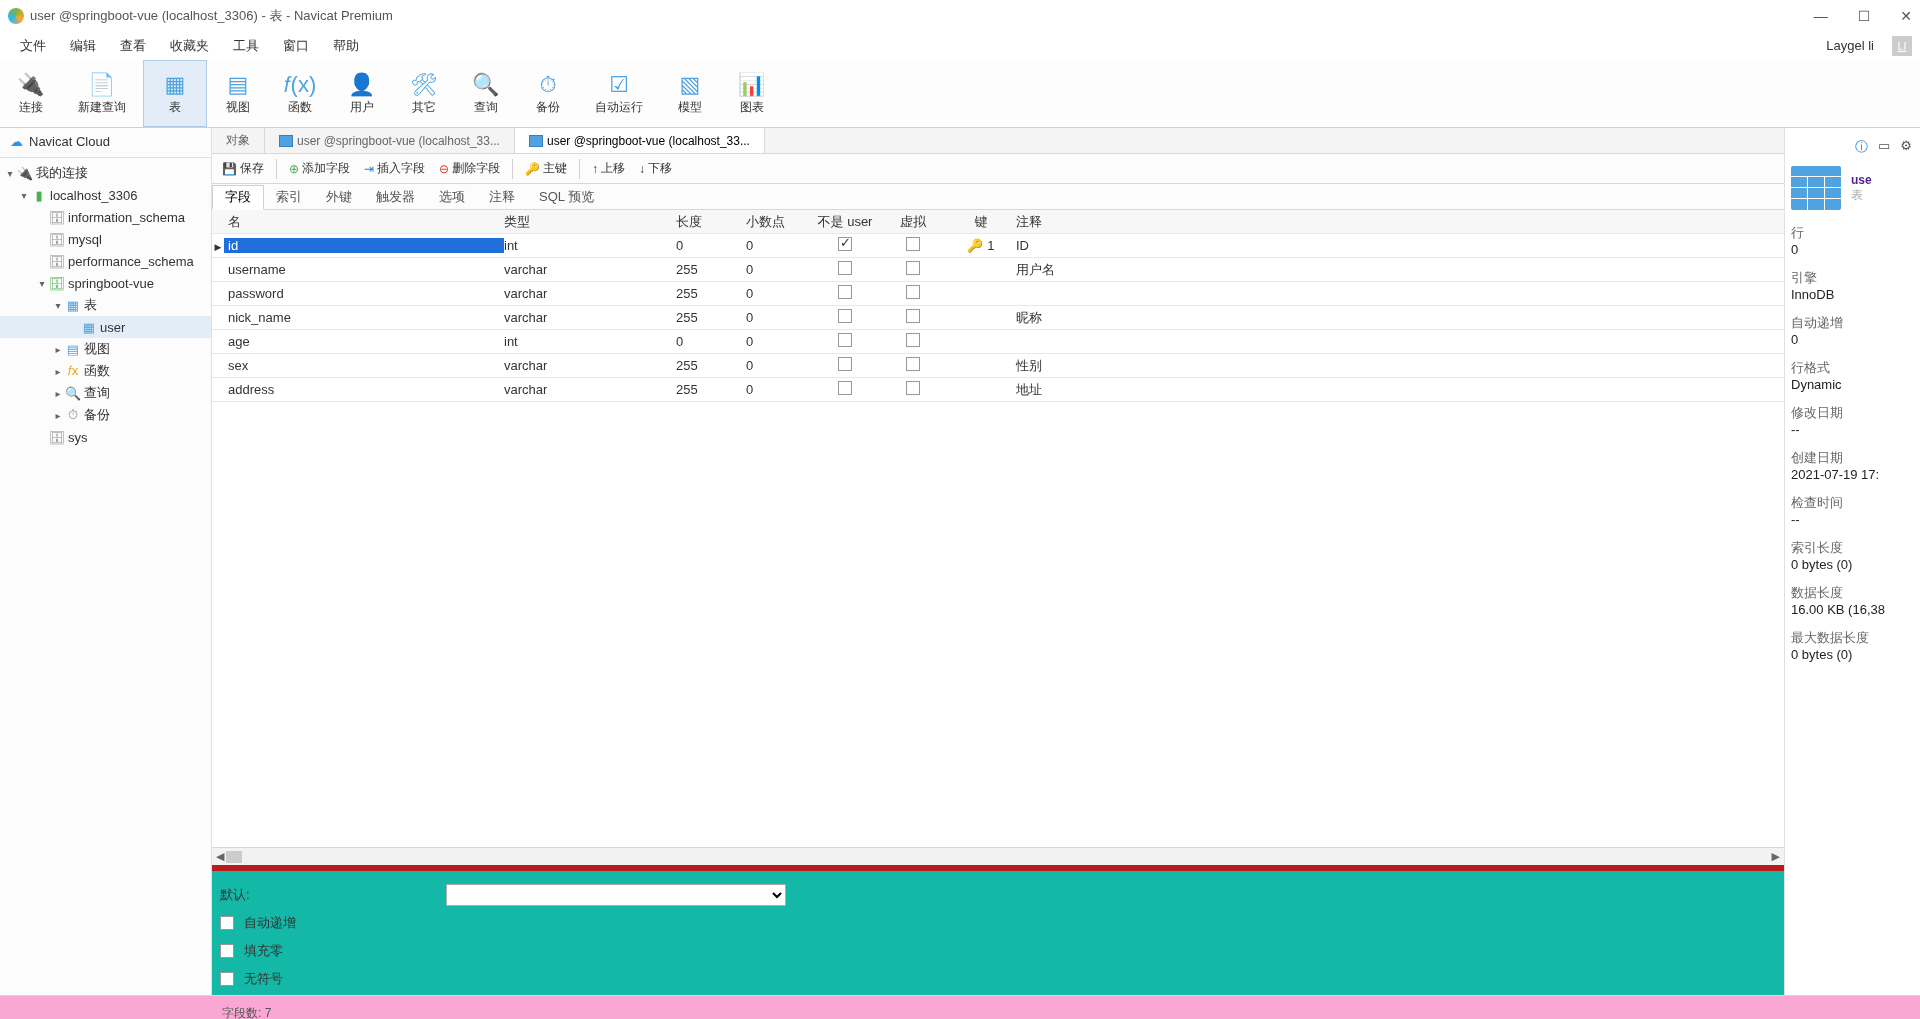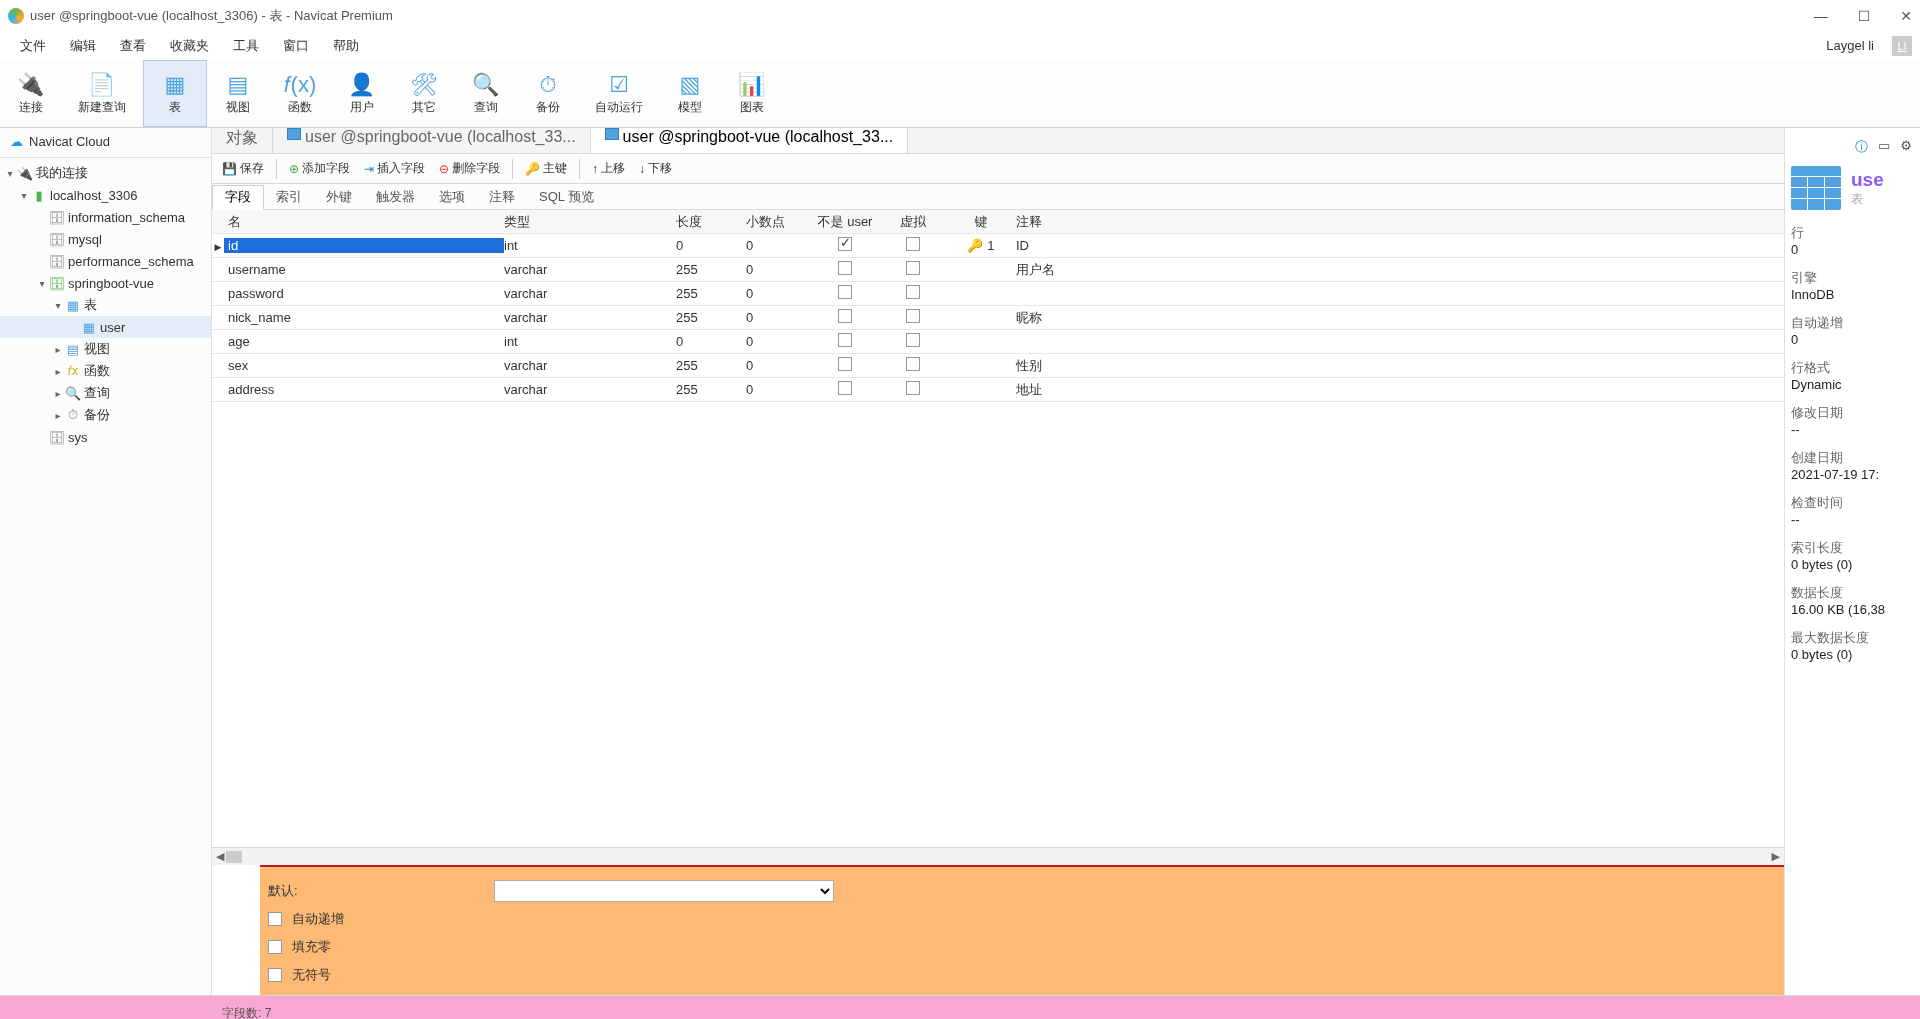--- a/index.html
+++ b/index.html
@@ -29,21 +29,21 @@
 .tree-row .chev { width:12px; color:#666; font-size:10px; text-align:center; }
 .tree-row .icon { width:18px; text-align:center; margin-right:2px; }
 .tree-row.selected { background:#e3edf7; }
 .tree-row.l1 { padding-left:4px; }
 .tree-row.l2 { padding-left:18px; }
 .tree-row.l3 { padding-left:36px; }
 .tree-row.l4 { padding-left:52px; }
 .tree-row.l5 { padding-left:68px; }
 .content { flex:1; display:flex; flex-direction:column; border-right:1px solid #e0e0e0; }
 .tabs { height:26px; display:flex; align-items:stretch; background:#f4f4f4; border-bottom:1px solid #d8d8d8; }
-.tab { display:flex; align-items:flex-start; padding:0 14px; border-right:1px solid #d8d8d8; background:#f4f4f4; font-size:16px; color:#666; gap:4px; }
+.tab { display:flex; align-items:center; padding:0 14px; border-right:1px solid #d8d8d8; background:#f4f4f4; font-size:12px; color:#666; gap:4px; }
 .tab.active { background:#fff; color:#000; }
 .tab .table-icon { width:14px; height:12px; background:linear-gradient(#4fa3e0,#4fa3e0); border:1px solid #3a7fb5; }
 .action-bar { height:30px; display:flex; align-items:center; border-bottom:1px solid #d8d8d8; background:#fcfcfc; padding:0 4px; gap:2px; }
 .action-btn { display:flex; align-items:center; padding:0 6px; height:24px; font-size:12px; color:#333; gap:3px; }
 .action-sep { width:1px; height:20px; background:#d0d0d0; margin:0 4px; }
 .sub-tabs { height:26px; display:flex; align-items:center; border-bottom:1px solid #d8d8d8; background:#fcfcfc; }
 .sub-tab { padding:0 12px; height:100%; display:flex; align-items:center; font-size:13px; color:#555; }
 .sub-tab.active { background:#fff; border:1px solid #d0d0d0; border-bottom:1px solid #fff; margin-bottom:-1px; color:#000; }
 .grid-header, .grid-row { display:flex; height:24px; align-items:center; border-bottom:1px solid #e8e8e8; font-size:13px; }
 .grid-header { background:#f7f7f7; color:#333; }
@@ -56,32 +56,32 @@
 .c-dec { width:64px; }
 .c-null { width:70px; text-align:center; }
 .c-virt { width:66px; text-align:center; }
 .c-key { width:70px; text-align:center; }
 .c-comment { flex:1; }
 .checkbox { display:inline-block; width:14px; height:14px; border:1px solid #999; background:#fff; position:relative; }
 .checkbox.checked::after { content:"✓"; position:absolute; top:-3px; left:1px; font-size:13px; color:#333; }
 .key-icon { color:#e6a817; }
 .grid-body { flex:1; overflow:auto; background:#fff; }
 .hscroll { height:18px; border-top:1px solid #d8d8d8; background:#f2f2f2; display:flex; align-items:center; padding:0 4px; font-size:11px; color:#666; }
-.field-props { height:130px; border-top:2px solid #b91c1c; background:#fdba74; padding:10px 8px;margin-left:48px; }
+.field-props { height:130px; border-top:6px solid #b91c1c; background:#14b8a6; padding:10px 8px; }
 .prop-row { display:flex; align-items:center; height:28px; gap:6px; }
 .prop-row .plabel { width:220px; color:#333; font-size:13px; }
 .prop-row select { width:340px; height:22px; border:1px solid #aaa; background:#fff; }
 .prop-row .checkbox { margin-right:4px; }
 .right-panel { width:135px; background:#fff; padding:6px; overflow:hidden; }
 .rp-top-icons { display:flex; gap:10px; justify-content:flex-end; padding:4px 2px 10px; color:#555; }
 .rp-header { display:flex; align-items:center; gap:10px; margin-bottom:14px; }
 .rp-header .big-table-icon { width:50px; height:44px; background:#4fa3e0; border-radius:2px; position:relative; }
 .rp-header .big-table-icon::before { content:""; position:absolute; top:10px; left:0; right:0; height:1px; background:#fff; box-shadow:0 11px 0 #fff, 0 22px 0 #fff; }
 .rp-header .big-table-icon::after { content:""; position:absolute; left:16px; top:10px; bottom:0; width:1px; background:#fff; box-shadow:17px 0 0 #fff; }
-.rp-title { font-size:19px; font-weight:bold; color:#8b5cf6; }
+.rp-title { font-size:12px; font-weight:bold; color:#4c1d95; }
 .rp-sub { font-size:12px; color:#aaa; }
 .rp-field { margin-bottom:12px; }
 .rp-field .fl { font-size:13px; color:#666; }
 .rp-field .fv { font-size:13px; color:#222; }
 .statusbar { height:36px; border-top:1px solid #d8d8d8; background:#f9a8d4; display:flex; align-items:center; padding:2px 10px; font-size:12px; color:#555; }
 .statusbar .left-seg { width:212px; }
 </style>
 </head>
 <body>
 

